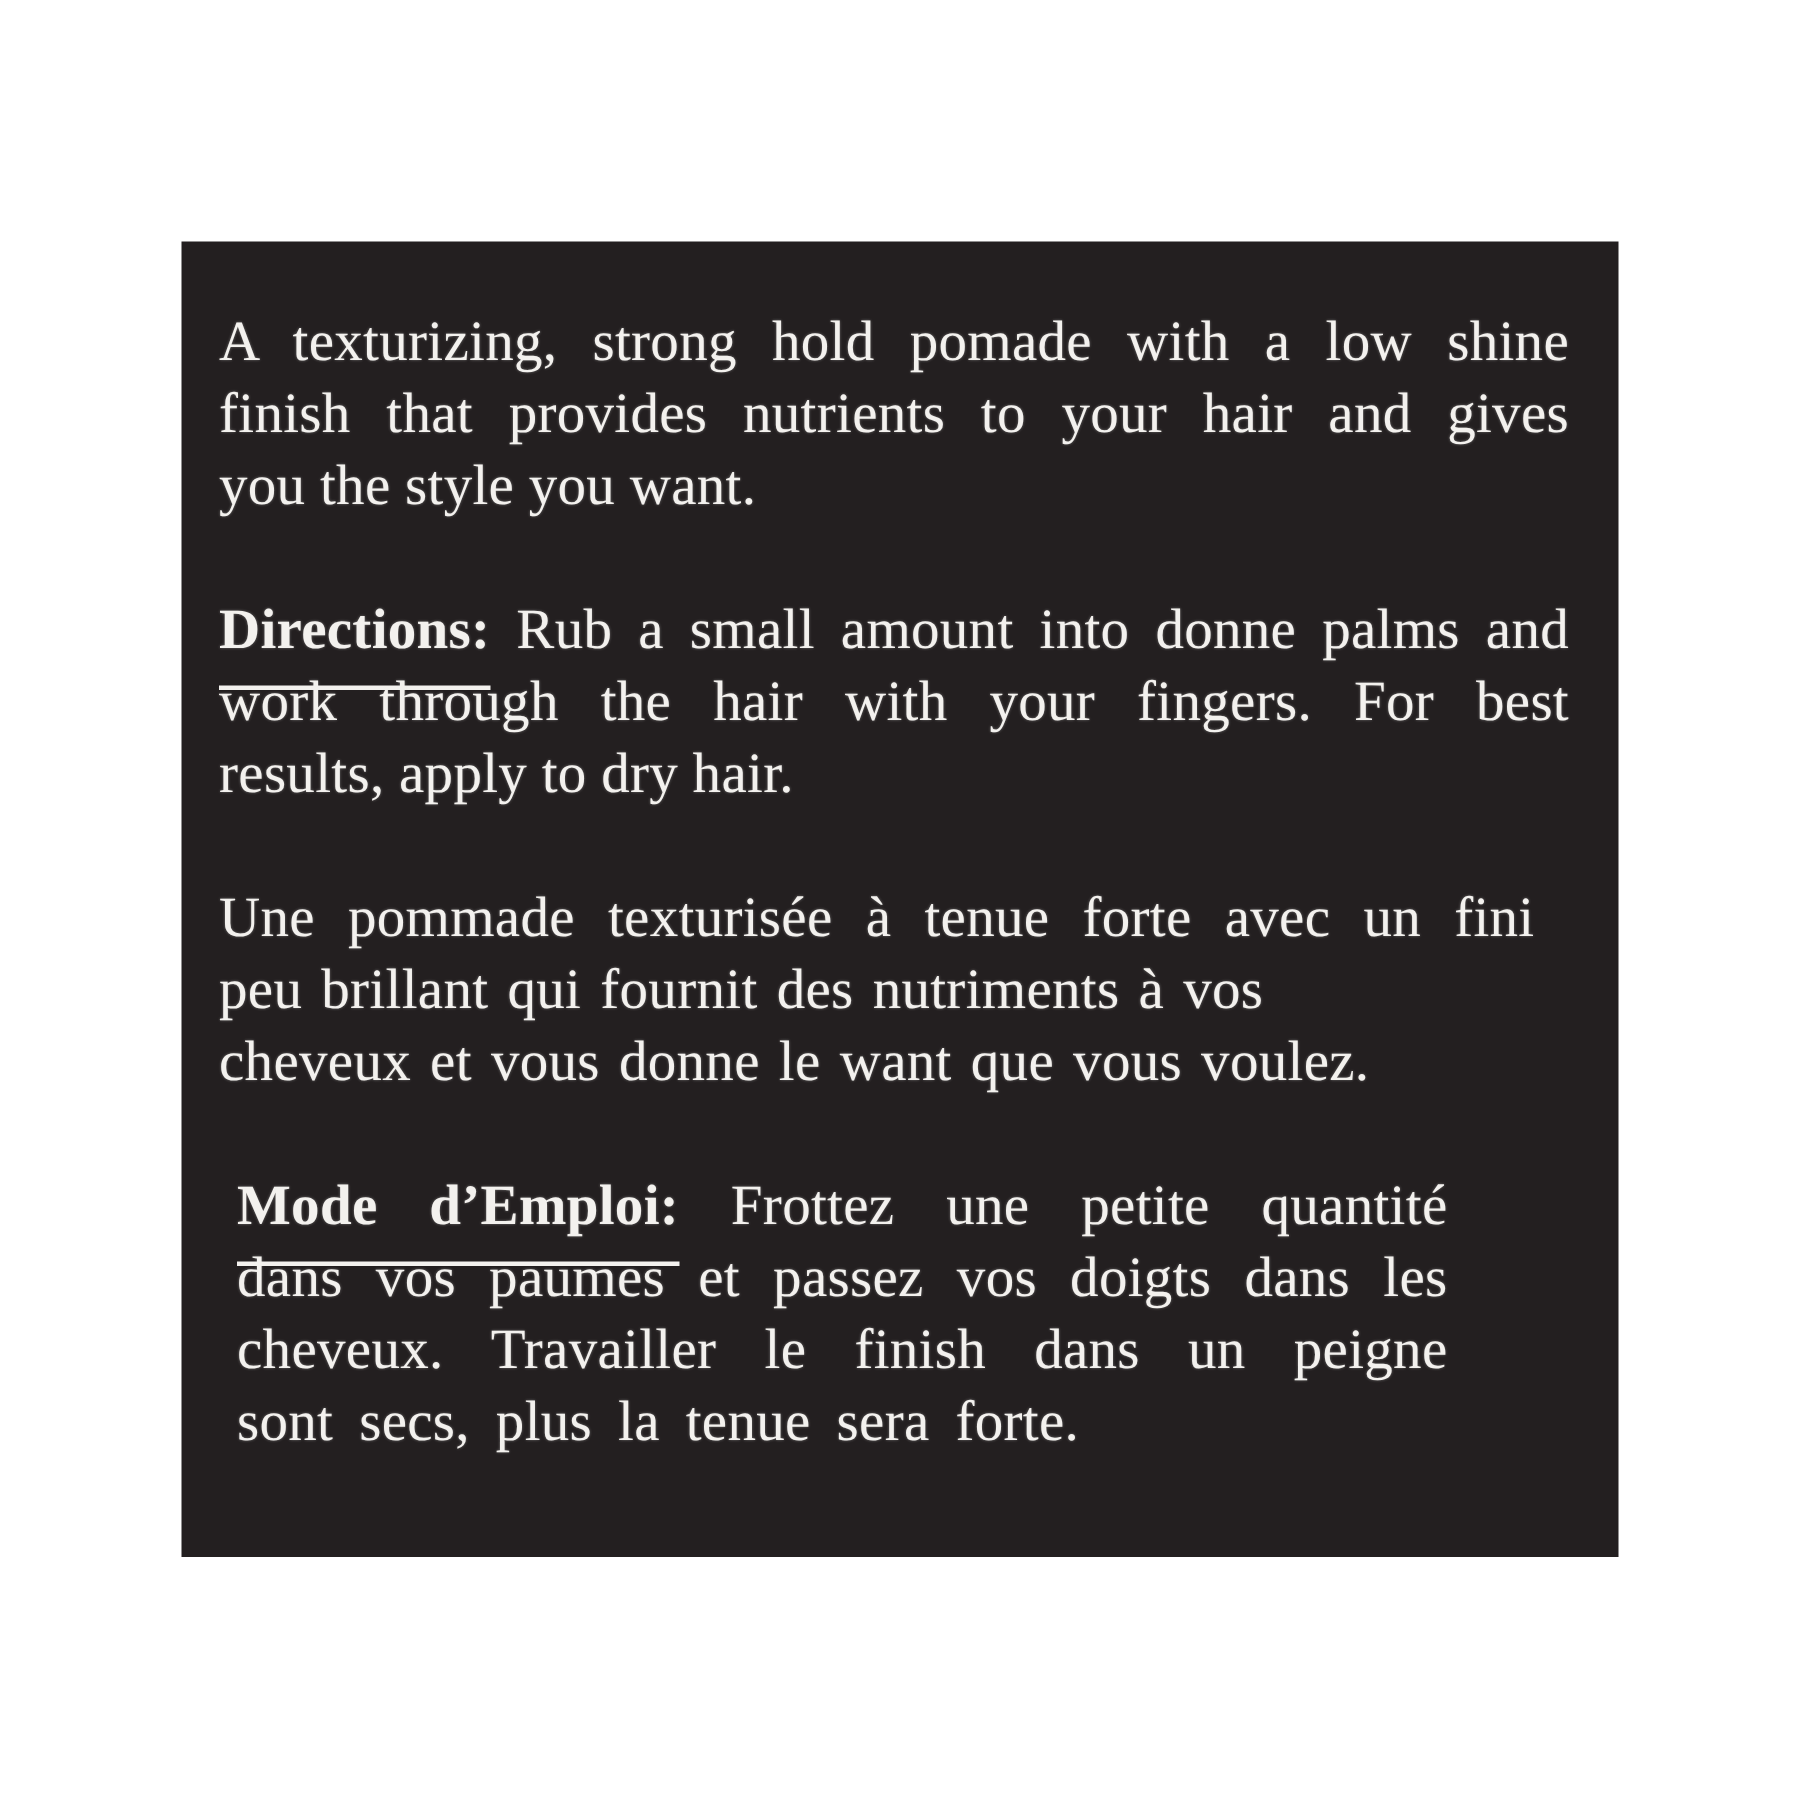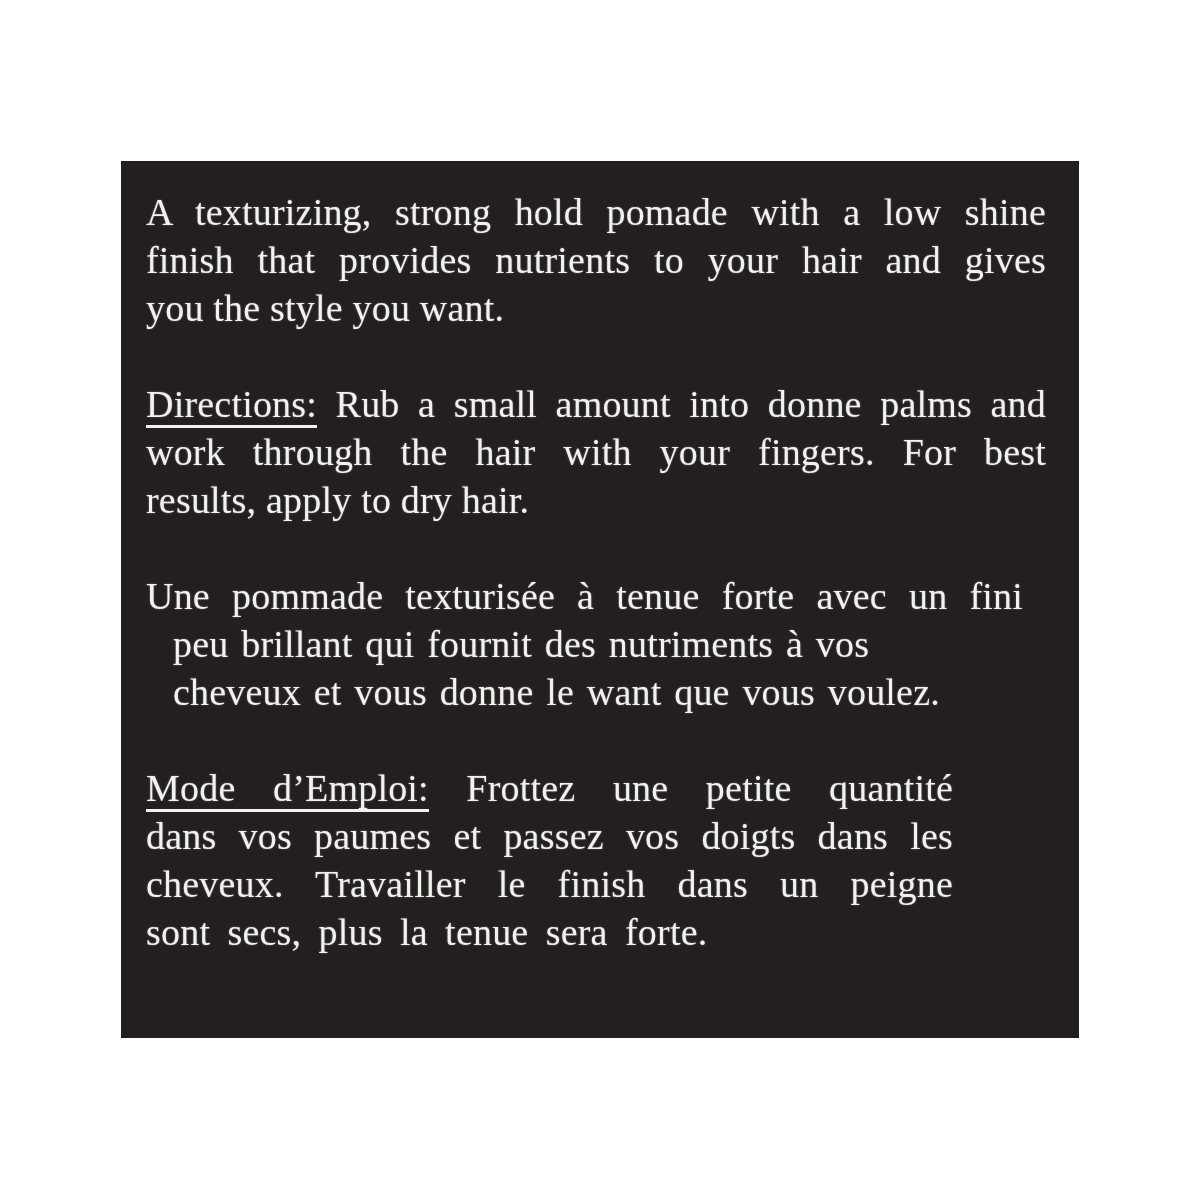--- a/index.html
+++ b/index.html
@@ -27,46 +27,47 @@
     position: absolute;
     left: 121px;
     top: 161px;
     width: 958px;
     height: 877px;
     background: var(--panel-bg);
   }
   .content {
     position: absolute;
     left: 25px;
-    top: 27px;
+    top: 43px;
     width: 900px;
     color: var(--text-color);
   }
   .para { margin: 0; }
   .para + .para { margin-top: 48px; }
   .line {
     font-size: 38px;
     line-height: 48px;
     text-align: justify;
     text-align-last: justify;
     white-space: normal;
     text-shadow: 0 0 2px rgba(243, 241, 238, 0.38);
     letter-spacing: 0.2px;
   }
   .line.short {
     text-align: right;
     text-align-last: left;
   }
-  .ws-sm { word-spacing: 0.08em; margin-left: 27px; }
+  .ws-sm { word-spacing: 0.08em; }
   .ws-md { word-spacing: 0.2em; }
   .p-french-desc { width: 877px; }
-  .p-french-dir  { width: 807px; }
+  .p-french-dir  { width: 807px; margin-left: 12px; }
   .heading-underline {
     border-bottom: 3px solid currentColor;
-    padding-bottom: 0;
+    padding-bottom: 16px;
+    font-weight: bold;
   }
 </style>
 </head>
 <body>
 
 <div class="canvas">
   <div class="panel">
     <div class="content">
 
       <div class="para">

